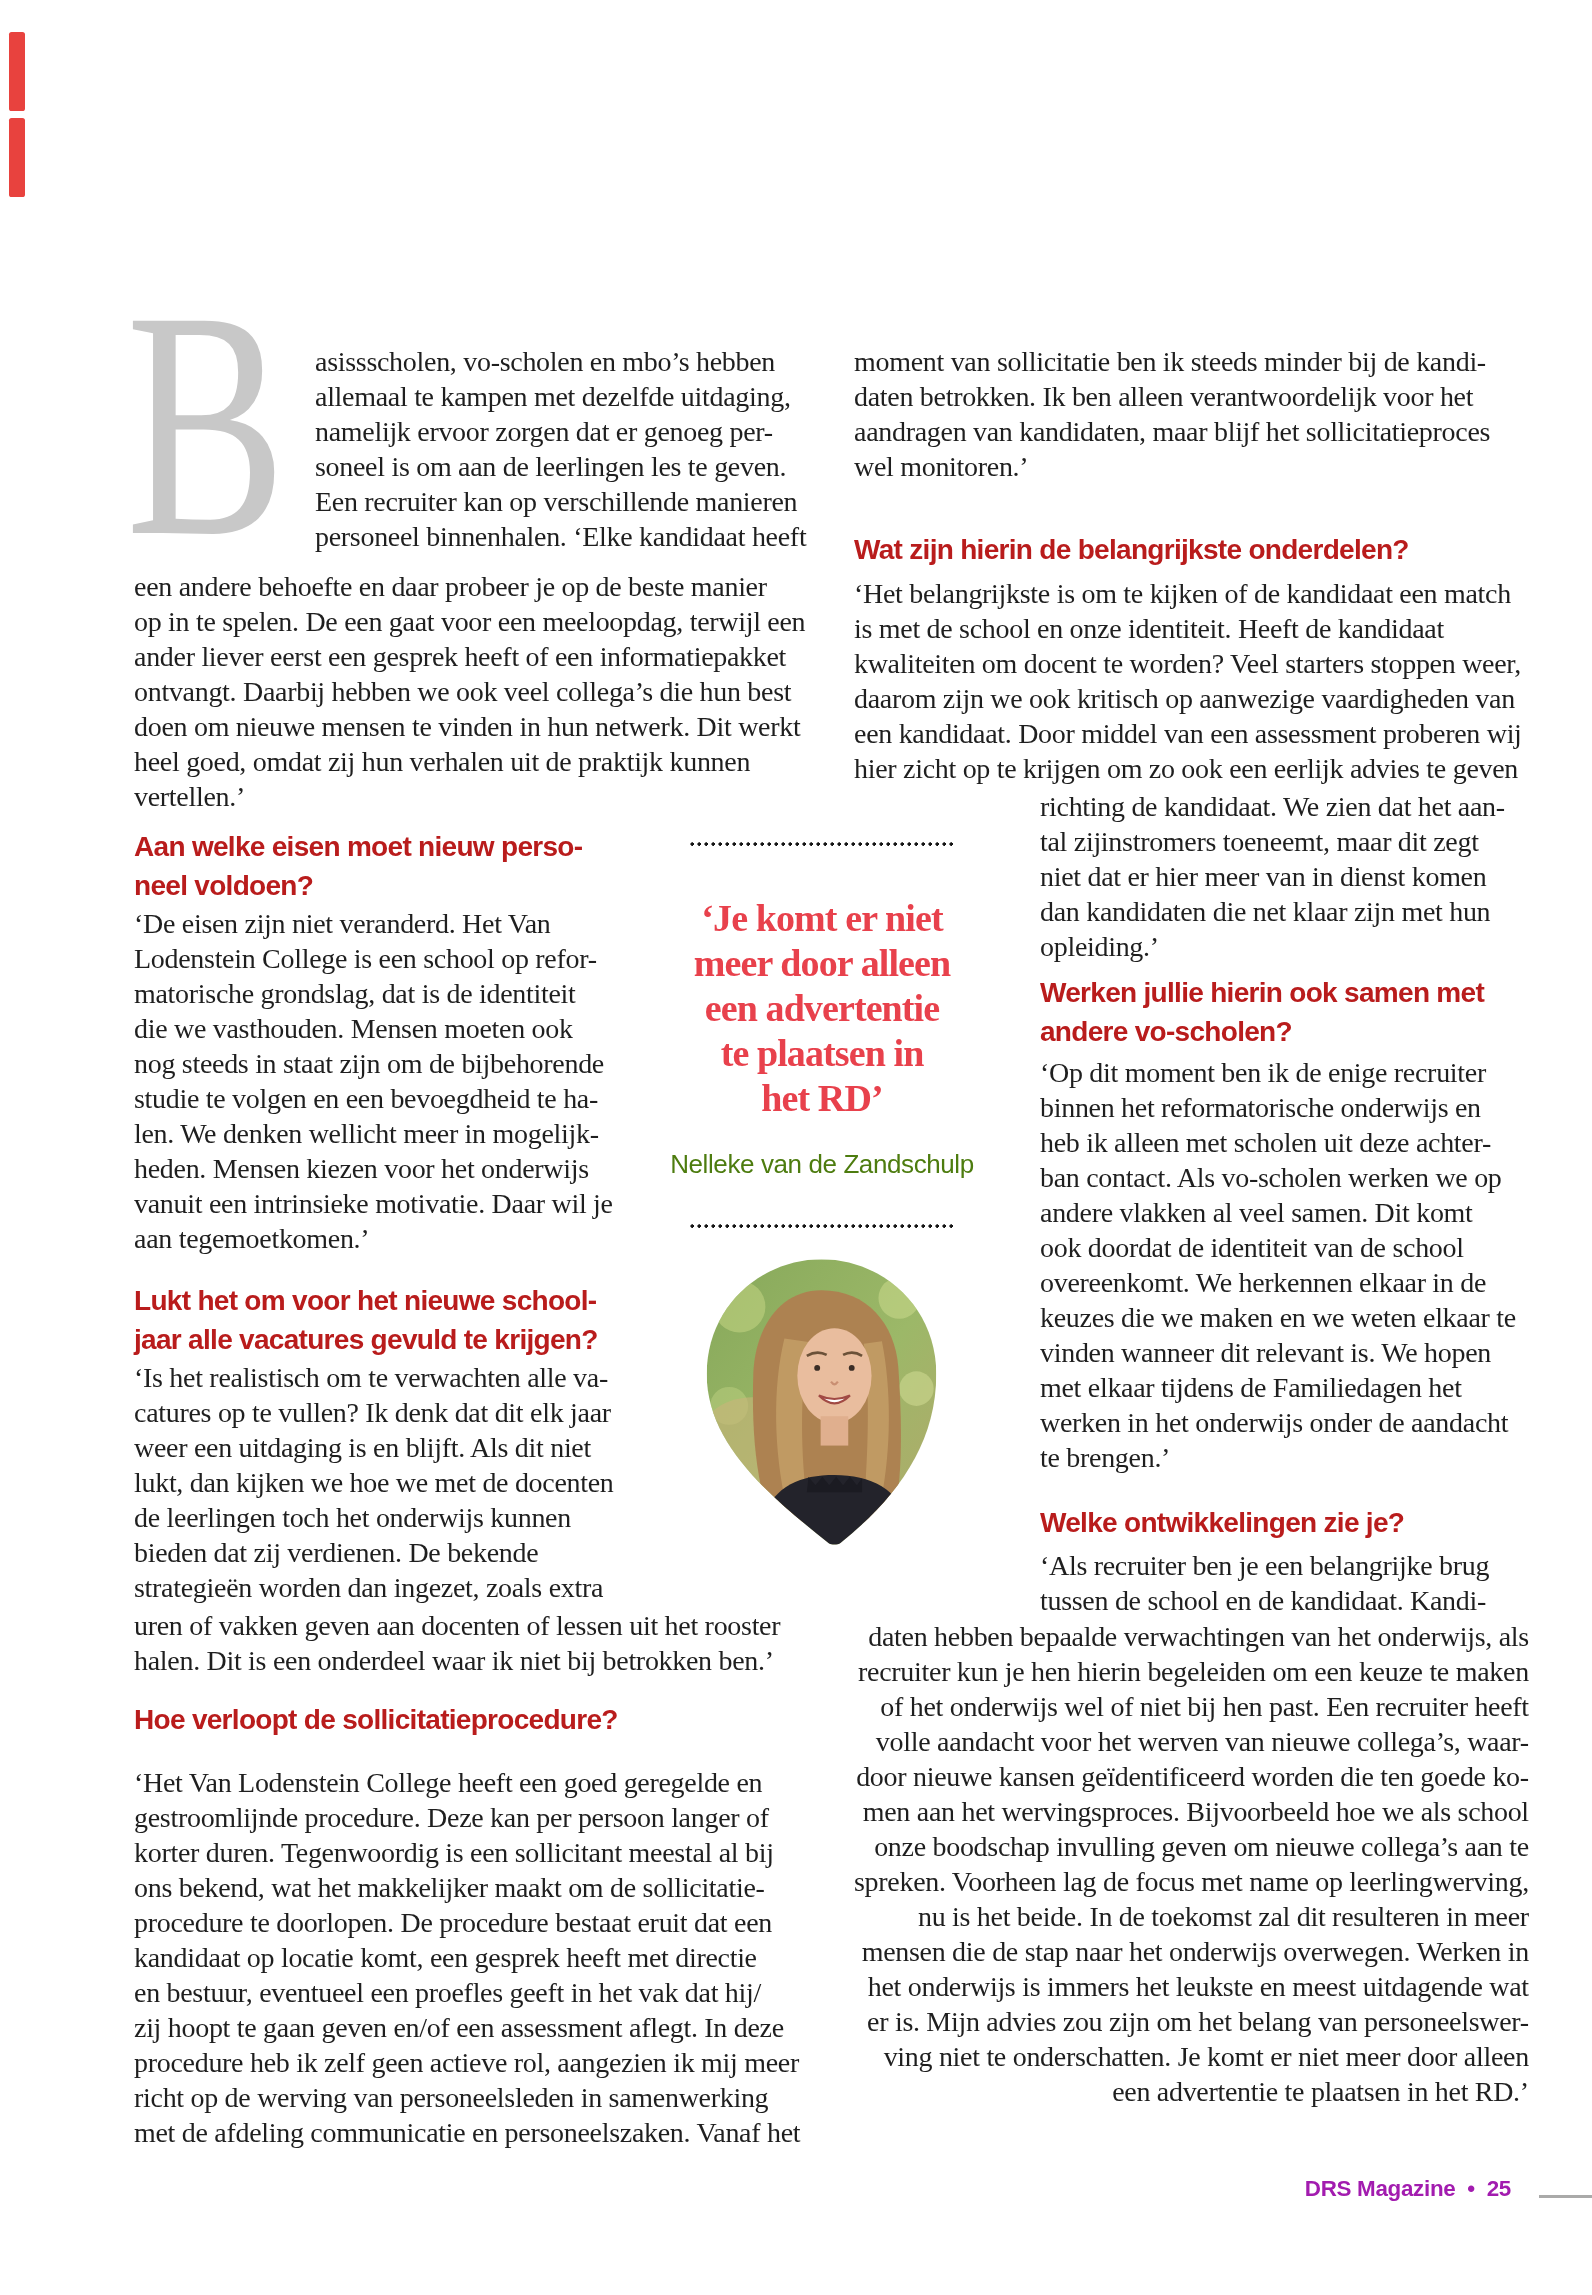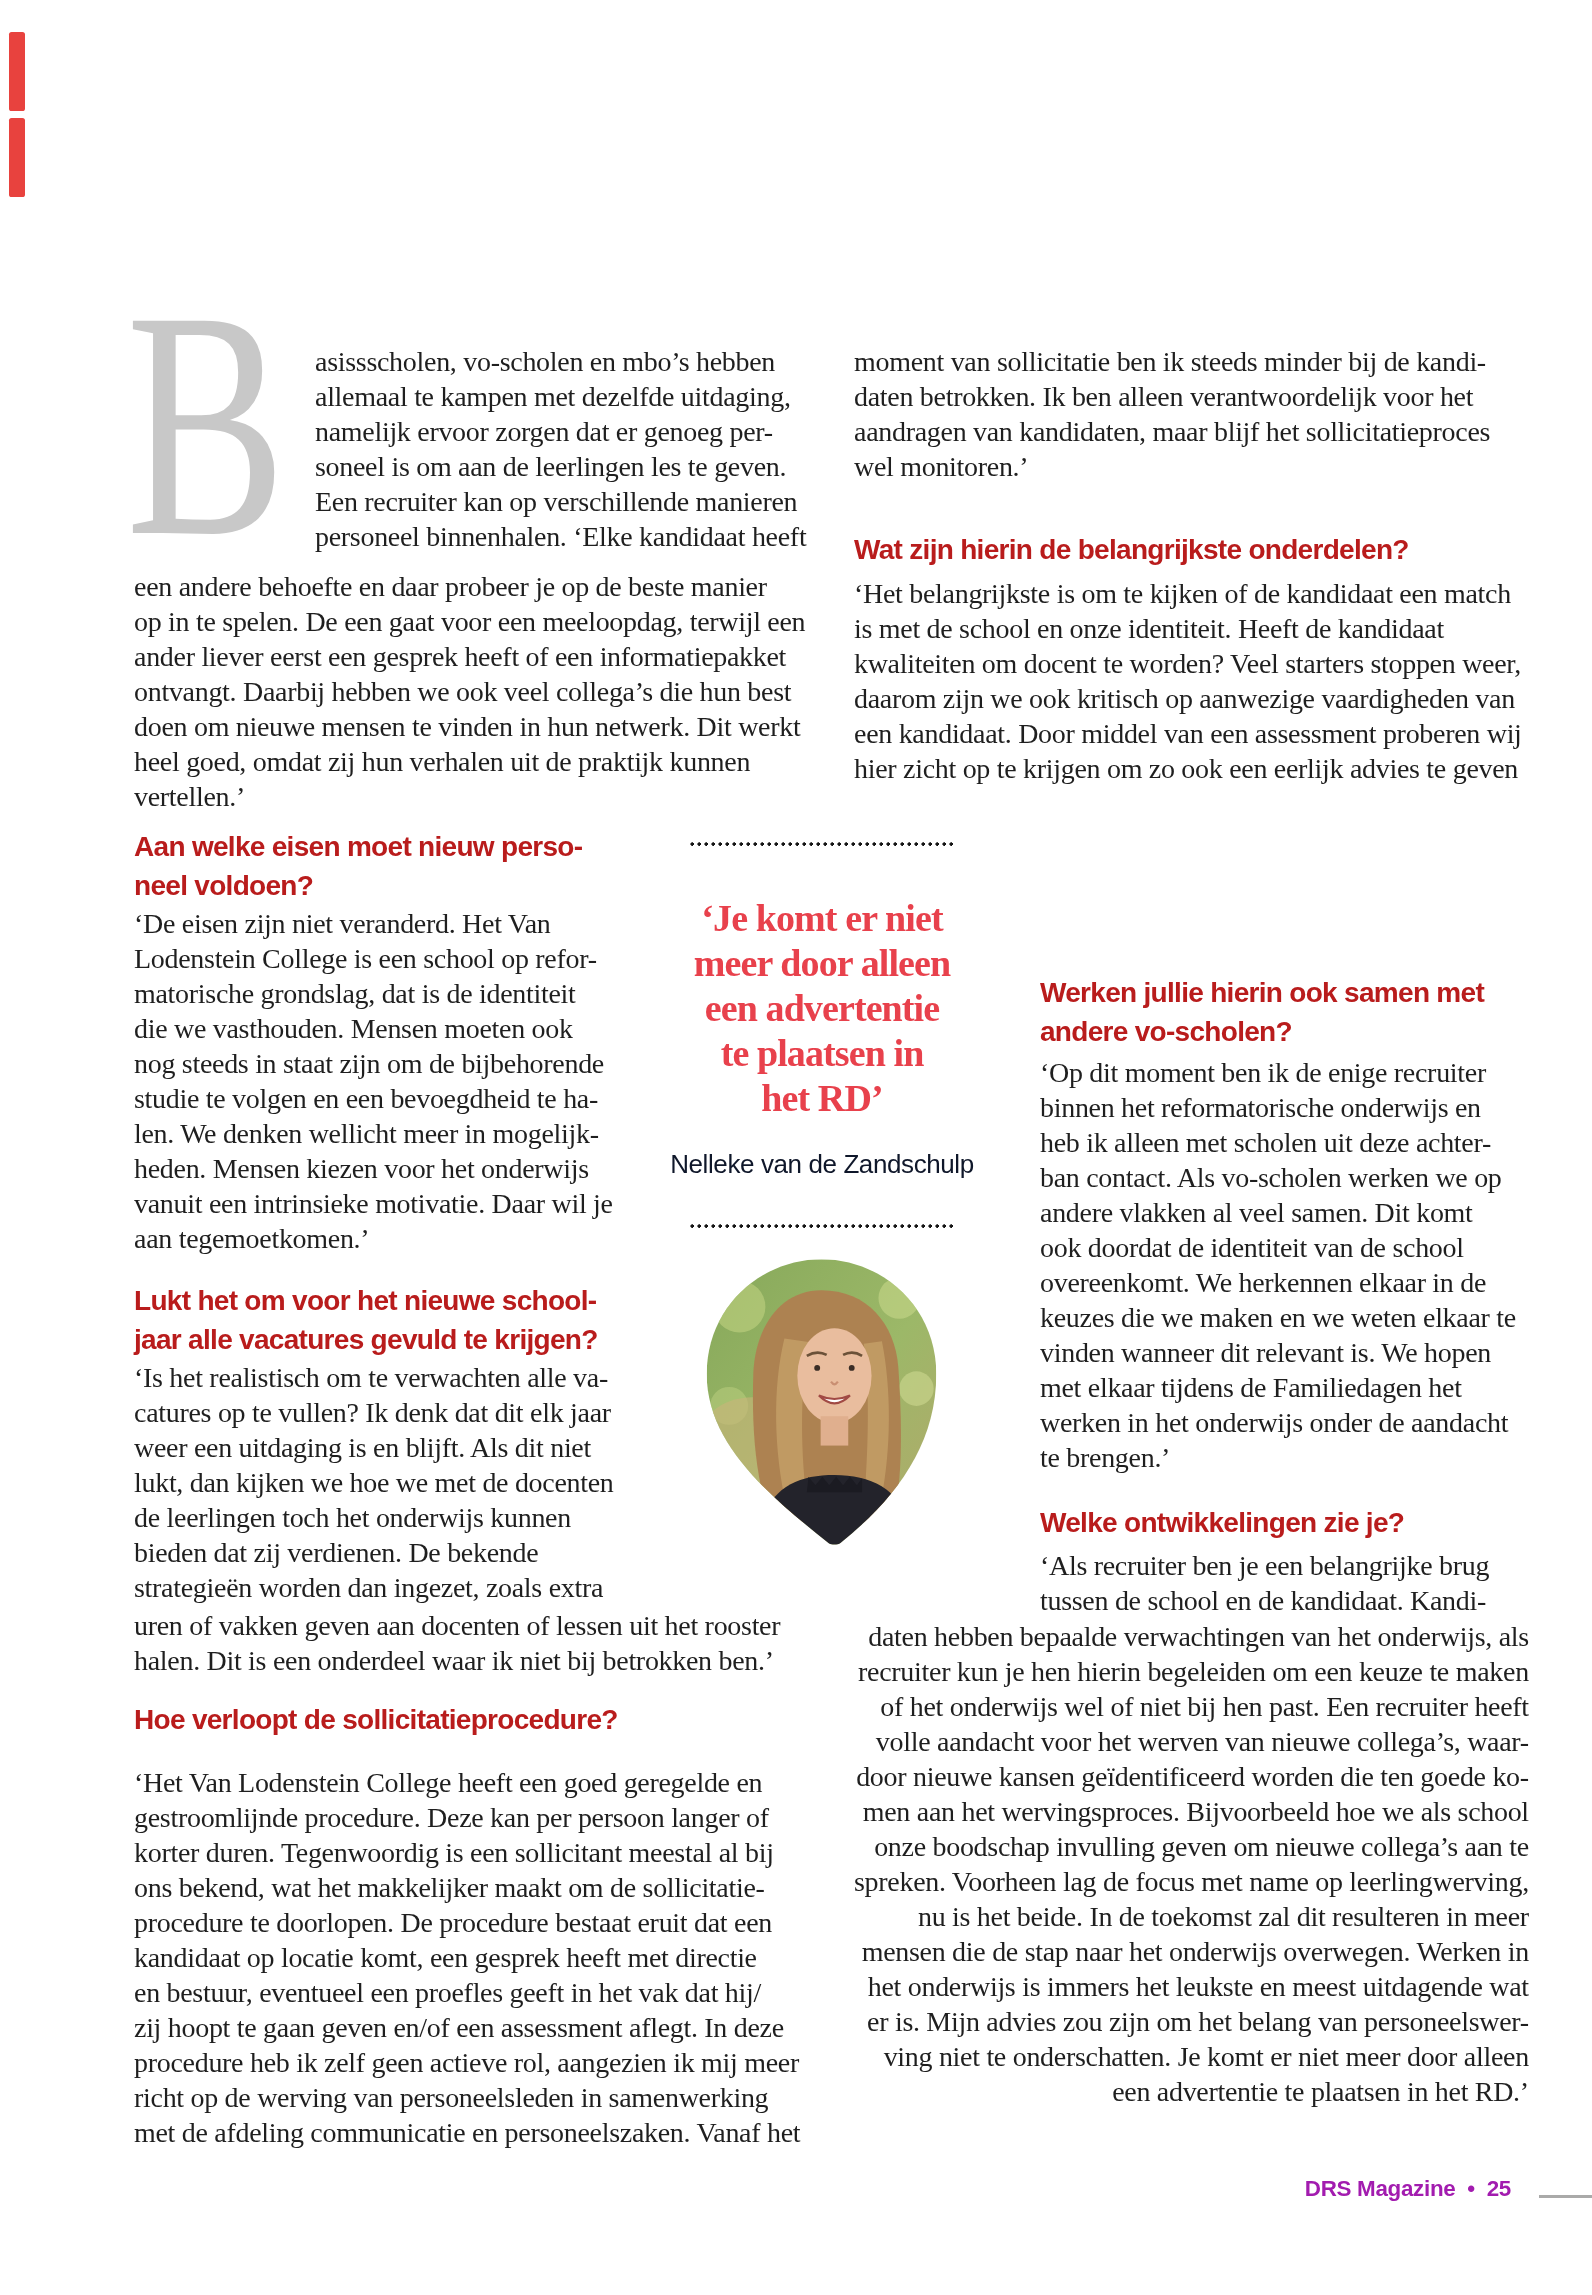--- a/index.html
+++ b/index.html
@@ -9,21 +9,21 @@
   .serif-lines .ln{font-size:28px;line-height:35px;letter-spacing:-0.3px;white-space:nowrap;color:#1f1f1f;}
   .head-lines .ln{font-family:"Liberation Sans","DejaVu Sans",sans-serif;font-weight:bold;
                   font-size:28px;line-height:39px;letter-spacing:-0.7px;white-space:nowrap;color:#b91c1c;}
   .dropcap{font-family:"Liberation Serif","DejaVu Serif",serif;font-size:324px;line-height:1;
            color:#c8c8c8;transform:scale(0.74,1);transform-origin:left top;}
   .dotted{height:4.3px;background-image:radial-gradient(circle at 2.2px 2.2px,#151515 1.6px,rgba(0,0,0,0) 2px);
           background-size:7px 4.3px;background-repeat:repeat-x;}
   .quote .ln{font-family:Liberation Serif, serif;font-weight:bold;text-align:center;
              font-size:38px;line-height:45px;letter-spacing:-0.9px;white-space:nowrap;}
   .pq-name{font-family:"Liberation Sans","DejaVu Sans",sans-serif;font-weight:500;font-size:26px;
-           letter-spacing:-0.4px;text-align:center;color:#0f172a;}
+           letter-spacing:-0.4px;text-align:center;color:#4d7c0f;}
   .footer-text{font-family:"Liberation Sans","DejaVu Sans",sans-serif;font-weight:bold;font-size:22.4px;
                letter-spacing:-0.3px;color:#a21caf;text-align:right;white-space:nowrap;}
   .footer-rule{height:2.6px;background:#aaaaa9;}
   .redmark{width:16.4px;height:79px;background:#e8423e;border-radius:2.6px;}
 </style>
 </head>
 <body>
 
 <div id="page">
 
@@ -112,20 +112,27 @@
   <div class="abs head-lines" style="left:854px;top:530px;">
       <div class="ln">Wat zijn hierin de belangrijkste onderdelen?</div>
     </div>
   <div class="abs serif-lines" style="left:854px;top:576px;">
       <div class="ln">‘Het belangrijkste is om te kijken of de kandidaat een match</div>
       <div class="ln">is met de school en onze identiteit. Heeft de kandidaat</div>
       <div class="ln">kwaliteiten om docent te worden? Veel starters stoppen weer,</div>
       <div class="ln">daarom zijn we ook kritisch op aanwezige vaardigheden van</div>
       <div class="ln">een kandidaat. Door middel van een assessment proberen wij</div>
       <div class="ln">hier zicht op te krijgen om zo ook een eerlijk advies te geven</div>
+    </div>
+  <div class="abs serif-lines" style="left:1040px;top:789px;">
+      <div class="ln">richting de kandidaat. We zien dat het aan-</div>
+      <div class="ln">tal zijinstromers toeneemt, maar dit zegt</div>
+      <div class="ln">niet dat er hier meer van in dienst komen</div>
+      <div class="ln">dan kandidaten die net klaar zijn met hun</div>
+      <div class="ln">opleiding.’</div>
     </div>
 
   <div class="abs head-lines" style="left:1040px;top:973px;">
       <div class="ln">Werken jullie hierin ook samen met</div>
       <div class="ln">andere vo-scholen?</div>
     </div>
   <div class="abs serif-lines" style="left:1040px;top:1055px;">
       <div class="ln">‘Op dit moment ben ik de enige recruiter</div>
       <div class="ln">binnen het reformatorische onderwijs en</div>
       <div class="ln">heb ik alleen met scholen uit deze achter-</div>

